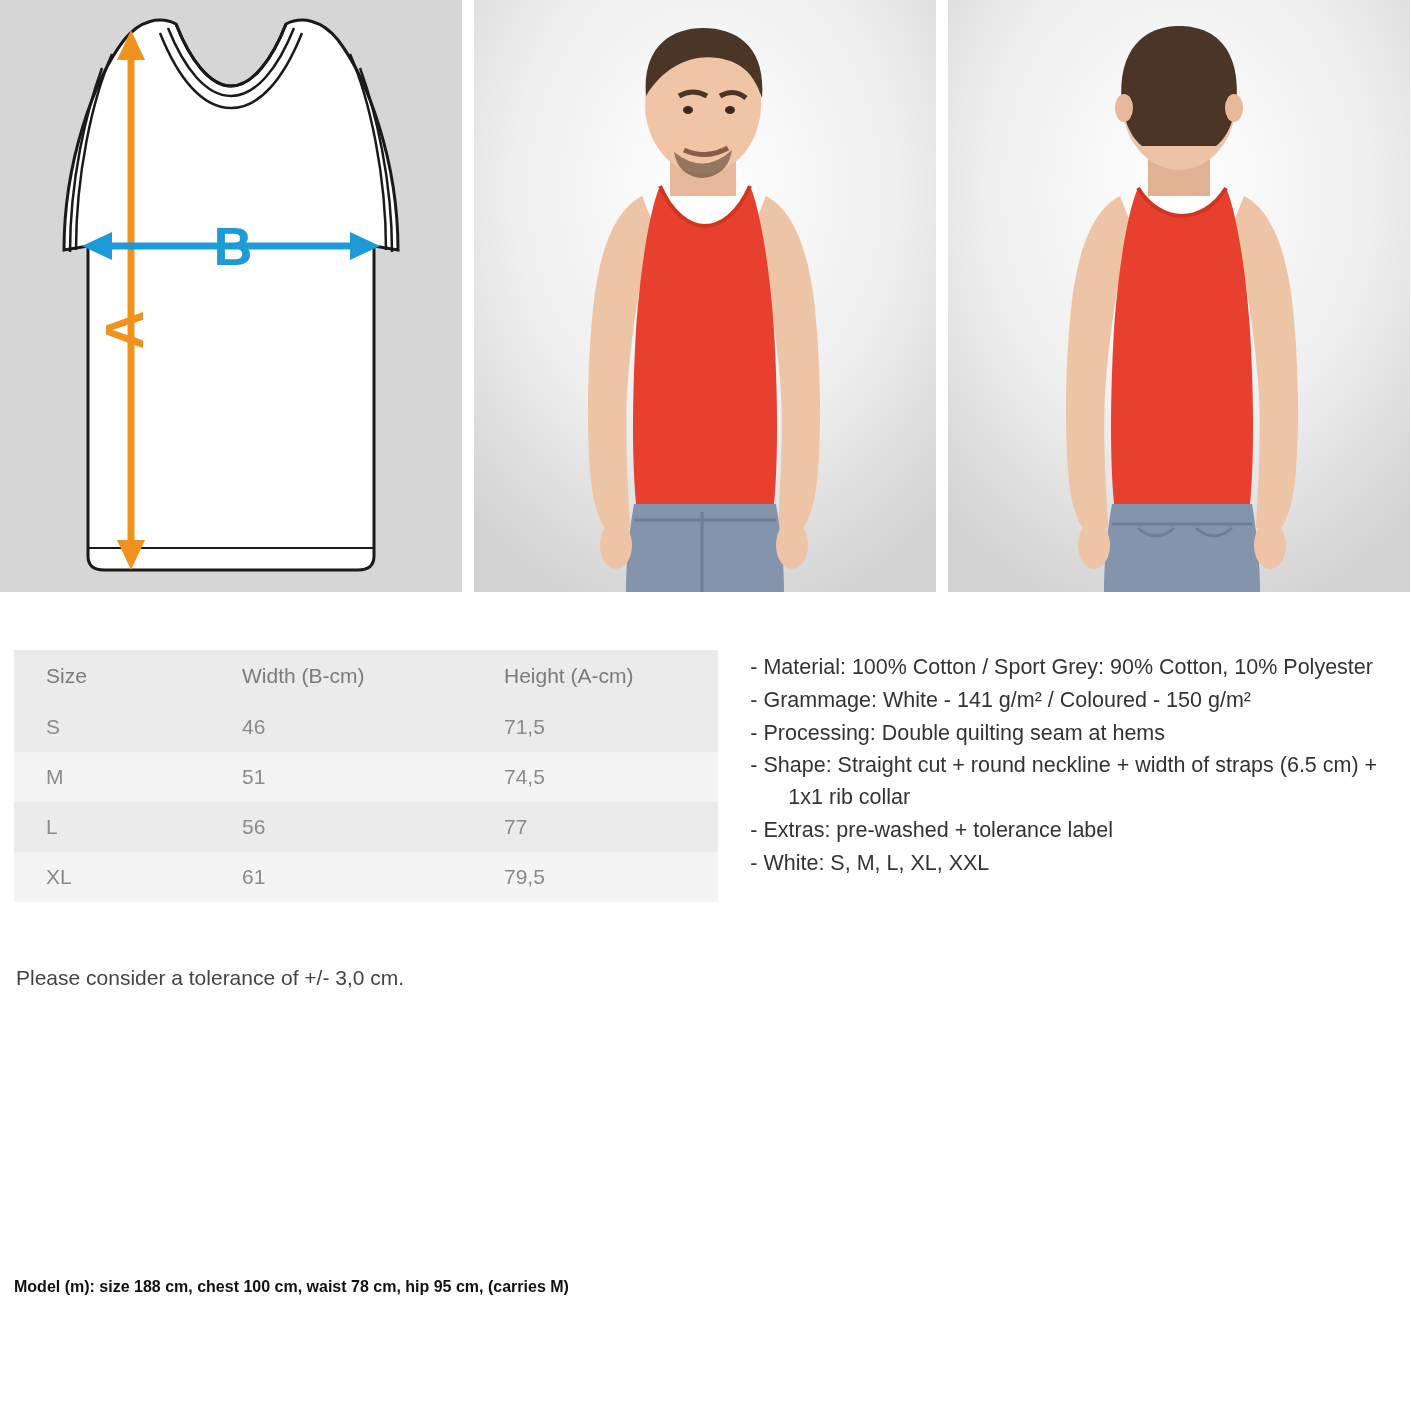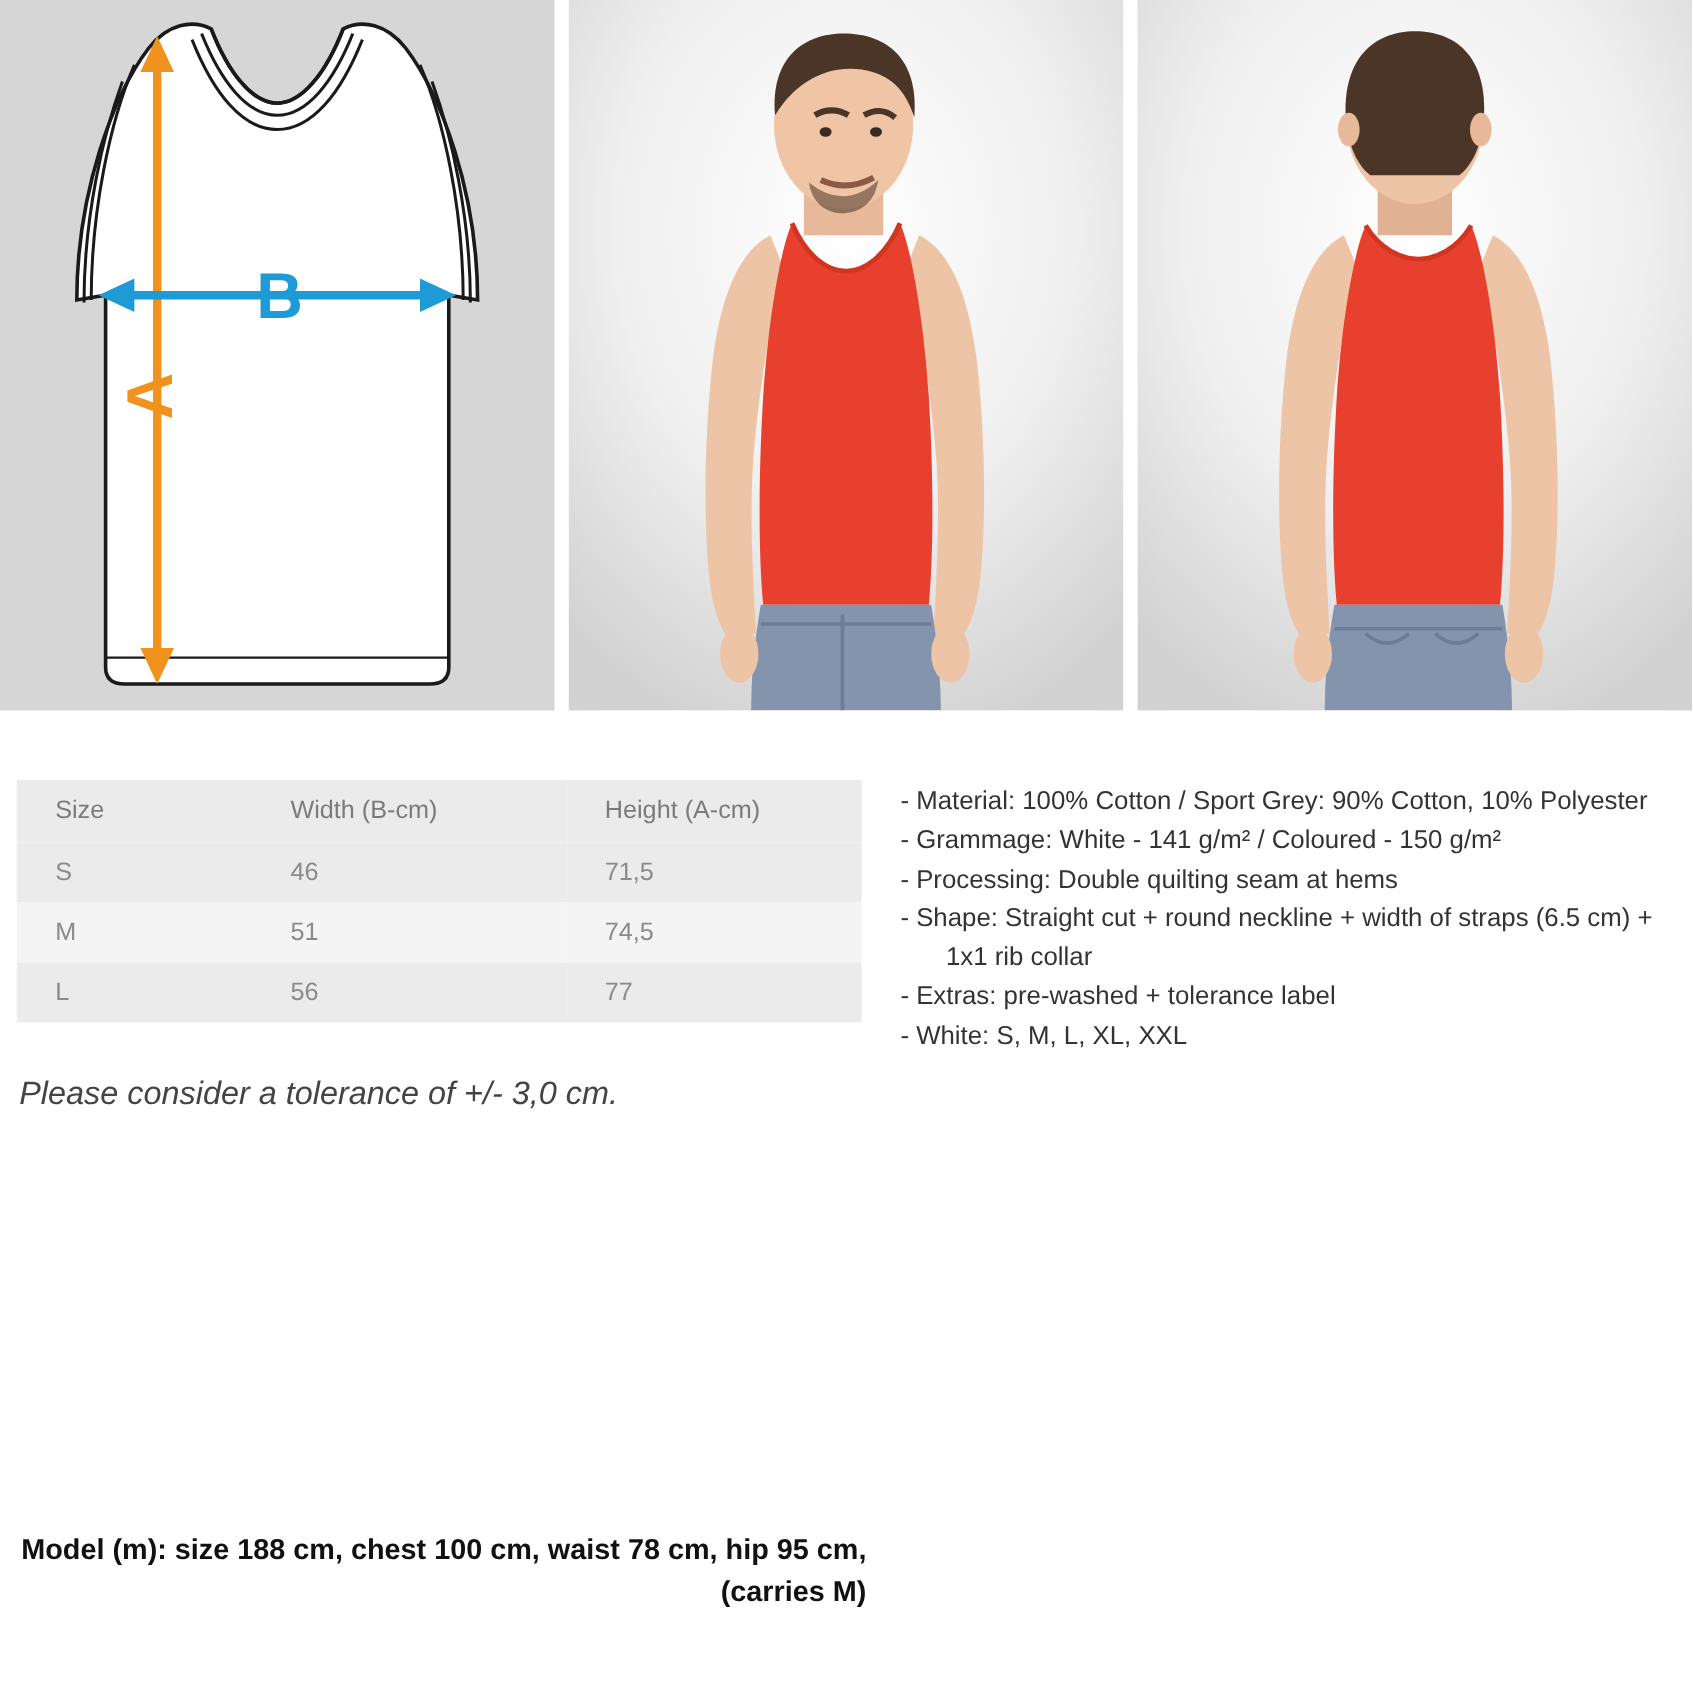--- a/index.html
+++ b/index.html
@@ -80,53 +80,51 @@
     font-size: 21px;
     color: #8a8a8a;
   }
   table.size-table tr.odd td { background: #ebebeb; }
   table.size-table tr.even td { background: #f4f4f4; }
   table.size-table col.c1 { width: 196px; }
   table.size-table col.c2 { width: 262px; }
   table.size-table col.c3 { width: 246px; }
 
   .tolerance {
-    margin-top: 44px;
-    font-size: 27px;
+    margin-top: 64px;
+    font-size: 21px;
     color: #444;
     padding-left: 2px;
-    font-style: italic;
   }
 
   .desc {
     font-size: 21.5px;
     line-height: 1.48;
     color: #333;
   }
   .desc p {
     margin: 0 0 1px 0;
     padding-left: 38px;
     text-indent: -38px;
   }
   .desc p.intro {
     padding-left: 38px;
     text-indent: 0;
   }
   .desc p.intro span.first { margin-left: -38px; }
 
   .model-note {
     position: absolute;
-    left: 2px;
+    left: 14px;
     top: 1275px;
     width: 720px;
-    font-size: 24px;
+    font-size: 16px;
     font-weight: bold;
     line-height: 1.45;
     color: #111;
-    text-align: right;
   }
 </style>
 </head>
 <body>
 
 <div class="image-row">
 
   <div class="img-panel panel-diagram">
     <svg class="tank-svg" width="462" height="592" viewBox="0 0 462 592" xmlns="http://www.w3.org/2000/svg">
       <rect x="0" y="0" width="462" height="592" fill="#d6d6d6"></rect>
@@ -260,20 +258,25 @@
         <tr class="even">
           <td>M</td>
           <td>51</td>
           <td>74,5</td>
         </tr>
         <tr class="odd">
           <td>L</td>
           <td>56</td>
           <td>77</td>
         </tr>
+        <tr class="even">
+          <td>XL</td>
+          <td>61</td>
+          <td>79,5</td>
+        </tr>
       </tbody>
     </table>
 
     <div class="tolerance">Please consider a tolerance of +/- 3,0 cm.</div>
   </div>
 
   <div class="right-col desc">
     <p>- Material: 100% Cotton / Sport Grey: 90% Cotton, 10% Polyester</p>
     <p>- Grammage: White - 141 g/m² / Coloured - 150 g/m²</p>
     <p>- Processing: Double quilting seam at hems</p>

